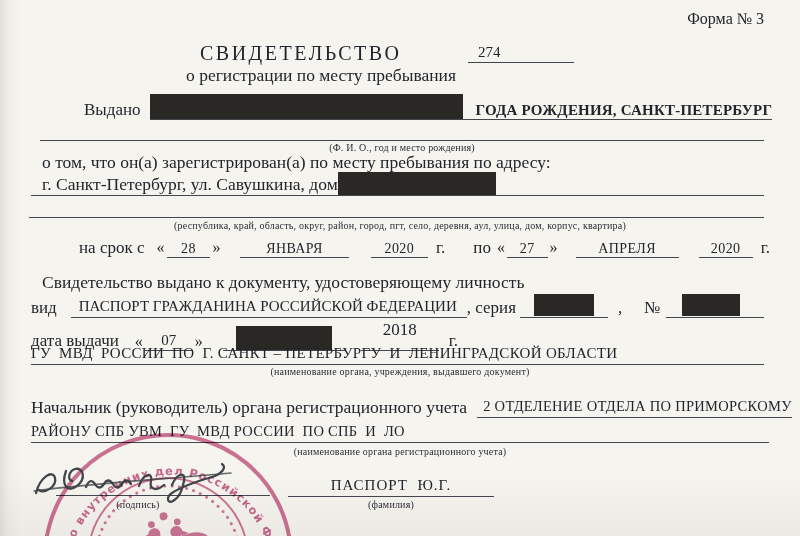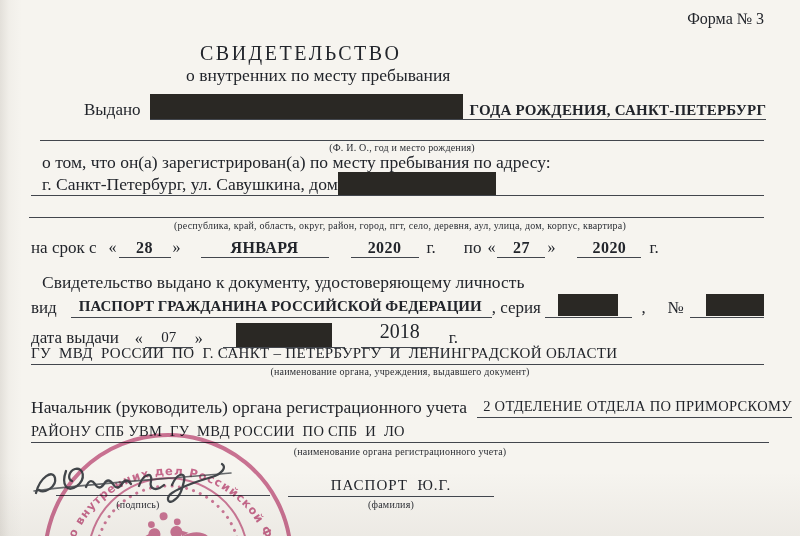--- a/index.html
+++ b/index.html
@@ -9,47 +9,48 @@
   .page{
     position:relative; width:800px; height:536px; overflow:hidden;
     background:var(--paper);
     background-image:linear-gradient(90deg, rgba(110,100,88,.14) 0, rgba(110,100,88,.04) 9px, rgba(0,0,0,0) 22px),
                      linear-gradient(180deg, rgba(0,0,0,0) 88%, rgba(110,100,88,.07) 100%);
     font-family:"Liberation Serif","DejaVu Serif",serif;
     color:var(--ink);
   }
   .abs{position:absolute;}
   .row{display:flex; align-items:flex-end;}
-  .base{display:flex; align-items:baseline;}
+  .base{display:flex; align-items:baseline;margin-left:48px;}
   .ul{border-bottom:1.5px solid var(--line);}
   .cap{font-size:10px; text-align:center; color:#2a2d33; letter-spacing:.2px;}
   .lbl{font-size:17px; white-space:nowrap;}
   .caps{font-size:14.5px; letter-spacing:.3px; white-space:pre;}
   .b{font-weight:bold;}
   .slot{border-bottom:1.5px solid var(--line); text-align:center; white-space:nowrap;}
-  .val{font-size:16px; font-weight:bold; letter-spacing:.4px;}
+  .val{font-size:14px; font-weight:normal; letter-spacing:.4px;}
   .box{background:var(--redaction); display:inline-block;}
   .q{font-size:16px; padding:0 2px;}
   svg text{font-family:"DejaVu Sans","Liberation Sans",sans-serif;}
 </style>
 </head>
 <body>
 
 <div class="page">
 
   <div class="abs" style="top:10px; right:36px; font-size:16px;">Форма № 3</div>
 
   <div class="abs" style="top:42px; left:200px; font-size:20px; letter-spacing:2.5px;">СВИДЕТЕЛЬСТВО</div>
-  <div class="abs" style="top:65px; left:186px; font-size:17.5px;">о внутренних по месту пребывания</div>
+  <div class="abs slot" style="top:44px; left:468px; width:96px; text-align:left; padding:0 0 1px 10px; font-size:15px;">274</div>
+  <div class="abs" style="top:65px; left:186px; font-size:17.5px;">о регистрации по месту пребывания</div>
 
   <div class="abs row" style="top:94px; left:84px; right:36px;">
     <span class="lbl" style="margin-right:9px;">Выдано</span>
     <span class="row ul" style="flex:1; align-items:flex-end;">
       <span class="box" style="width:313px; height:25px;"></span>
-      <span class="b" style="font-size:15px; letter-spacing:.2px; margin-left:7px; white-space:nowrap;">ГОДА РОЖДЕНИЯ, САНКТ-ПЕТЕРБУРГ</span>
+      <span class="b" style="font-size:15px; letter-spacing:.2px; margin-left:13px; white-space:nowrap;">ГОДА РОЖДЕНИЯ, САНКТ-ПЕТЕРБУРГ</span>
     </span>
   </div>
   <div class="abs ul" style="top:128px; left:40px; right:36px; height:12px;"></div>
   <div class="abs cap" style="top:142px; left:40px; right:36px;">(Ф. И. О., год и место рождения)</div>
 
   <div class="abs" style="top:152px; left:42px; font-size:17.5px;">о том, что он(а) зарегистрирован(а) по месту пребывания по адресу:</div>
 
   <div class="abs row ul" style="top:172px; left:31px; right:36px;">
     <span style="font-size:17.5px; white-space:nowrap; margin-left:11px;">г. Санкт-Петербург, ул. Савушкина, дом</span>
     <span class="box" style="width:158px; height:23px;"></span>
@@ -63,49 +64,50 @@
     <span class="q" style="margin-left:10px;">«</span>
     <span class="slot val" style="width:52px;">28</span>
     <span class="q">»</span>
     <span class="slot val" style="width:128px; margin-left:18px;">ЯНВАРЯ</span>
     <span class="slot val" style="width:68px; margin-left:22px;">2020</span>
     <span class="lbl" style="margin-left:8px;">г.</span>
     <span class="lbl" style="margin-left:28px;">по</span>
     <span class="q" style="margin-left:4px;">«</span>
     <span class="slot val" style="width:48px;">27</span>
     <span class="q">»</span>
+    <span class="slot val" style="width:122px; margin-left:16px;">АПРЕЛЯ</span>
     <span class="slot val" style="width:64px; margin-left:20px;">2020</span>
     <span class="lbl" style="margin-left:8px;">г.</span>
   </div>
 
   <div class="abs" style="top:272px; left:42px; font-size:17.5px;">Свидетельство выдано к документу, удостоверяющему личность</div>
 
   <div class="abs row" style="top:294px; left:31px; right:36px;">
     <span class="lbl" style="margin-right:14px;">вид</span>
-    <span class="slot" style="font-size:15px; letter-spacing:0; padding:0 10px 2px 8px;font-weight:bold;">ПАСПОРТ ГРАЖДАНИНА РОССИЙСКОЙ ФЕДЕРАЦИИ</span>
+    <span class="slot" style="font-size:15px; letter-spacing:0; padding:0 10px 2px 8px;">ПАСПОРТ ГРАЖДАНИНА РОССИЙСКОЙ ФЕДЕРАЦИИ</span>
     <span class="lbl">, серия</span>
     <span class="slot row" style="width:88px; margin-left:4px; align-items:flex-end; justify-content:center;">
       <span class="box" style="width:60px; height:22px; margin-bottom:1px;"></span>
     </span>
     <span class="lbl" style="margin:0 22px 0 10px;">,</span>
     <span class="lbl" style="margin-right:6px;">№</span>
     <span class="slot row" style="flex:1; align-items:flex-end;">
       <span class="box" style="width:58px; height:22px; margin:0 0 1px 16px;"></span>
     </span>
   </div>
 
   <div class="abs row" style="top:320px; left:31px;align-items:flex-end;">
     <span class="lbl">дата выдачи</span>
     <span class="q" style="margin-left:14px;">«</span>
     <span class="slot" style="width:48px; font-size:15px; padding-bottom:1px;">07</span>
     <span class="q">»</span>
     <span class="slot row" style="width:122px; margin-left:18px; align-items:flex-end; justify-content:center;">
       <span class="box" style="width:96px; height:24px;"></span>
     </span>
-    <span class="slot" style="width:78px; margin-left:16px; font-size:20px; padding-bottom:4px;">2018</span>
+    <span class="slot" style="width:78px; margin-left:16px; font-size:17px; padding-bottom:10px;">2018</span>
     <span class="lbl" style="margin-left:10px;">г.</span>
   </div>
 
   <div class="abs ul caps" style="top:345px; left:31px; right:36px; padding-bottom:2px; font-size:15px;">ГУ  МВД  РОССИИ  ПО  Г. САНКТ – ПЕТЕРБУРГУ  И  ЛЕНИНГРАДСКОЙ ОБЛАСТИ</div>
   <div class="abs cap" style="top:366px; left:36px; right:36px;">(наименование органа, учреждения, выдавшего документ)</div>
 
   <div class="abs row" style="top:397px; left:31px; right:31px;">
     <span class="lbl" style="margin-right:10px; font-size:17.5px;">Начальник (руководитель) органа регистрационного учета</span>
     <span class="slot caps" style="flex:1; text-align:right; padding:0 0 2px 6px;">2 ОТДЕЛЕНИЕ ОТДЕЛА  ПО ПРИМОРСКОМУ</span>
   </div>

